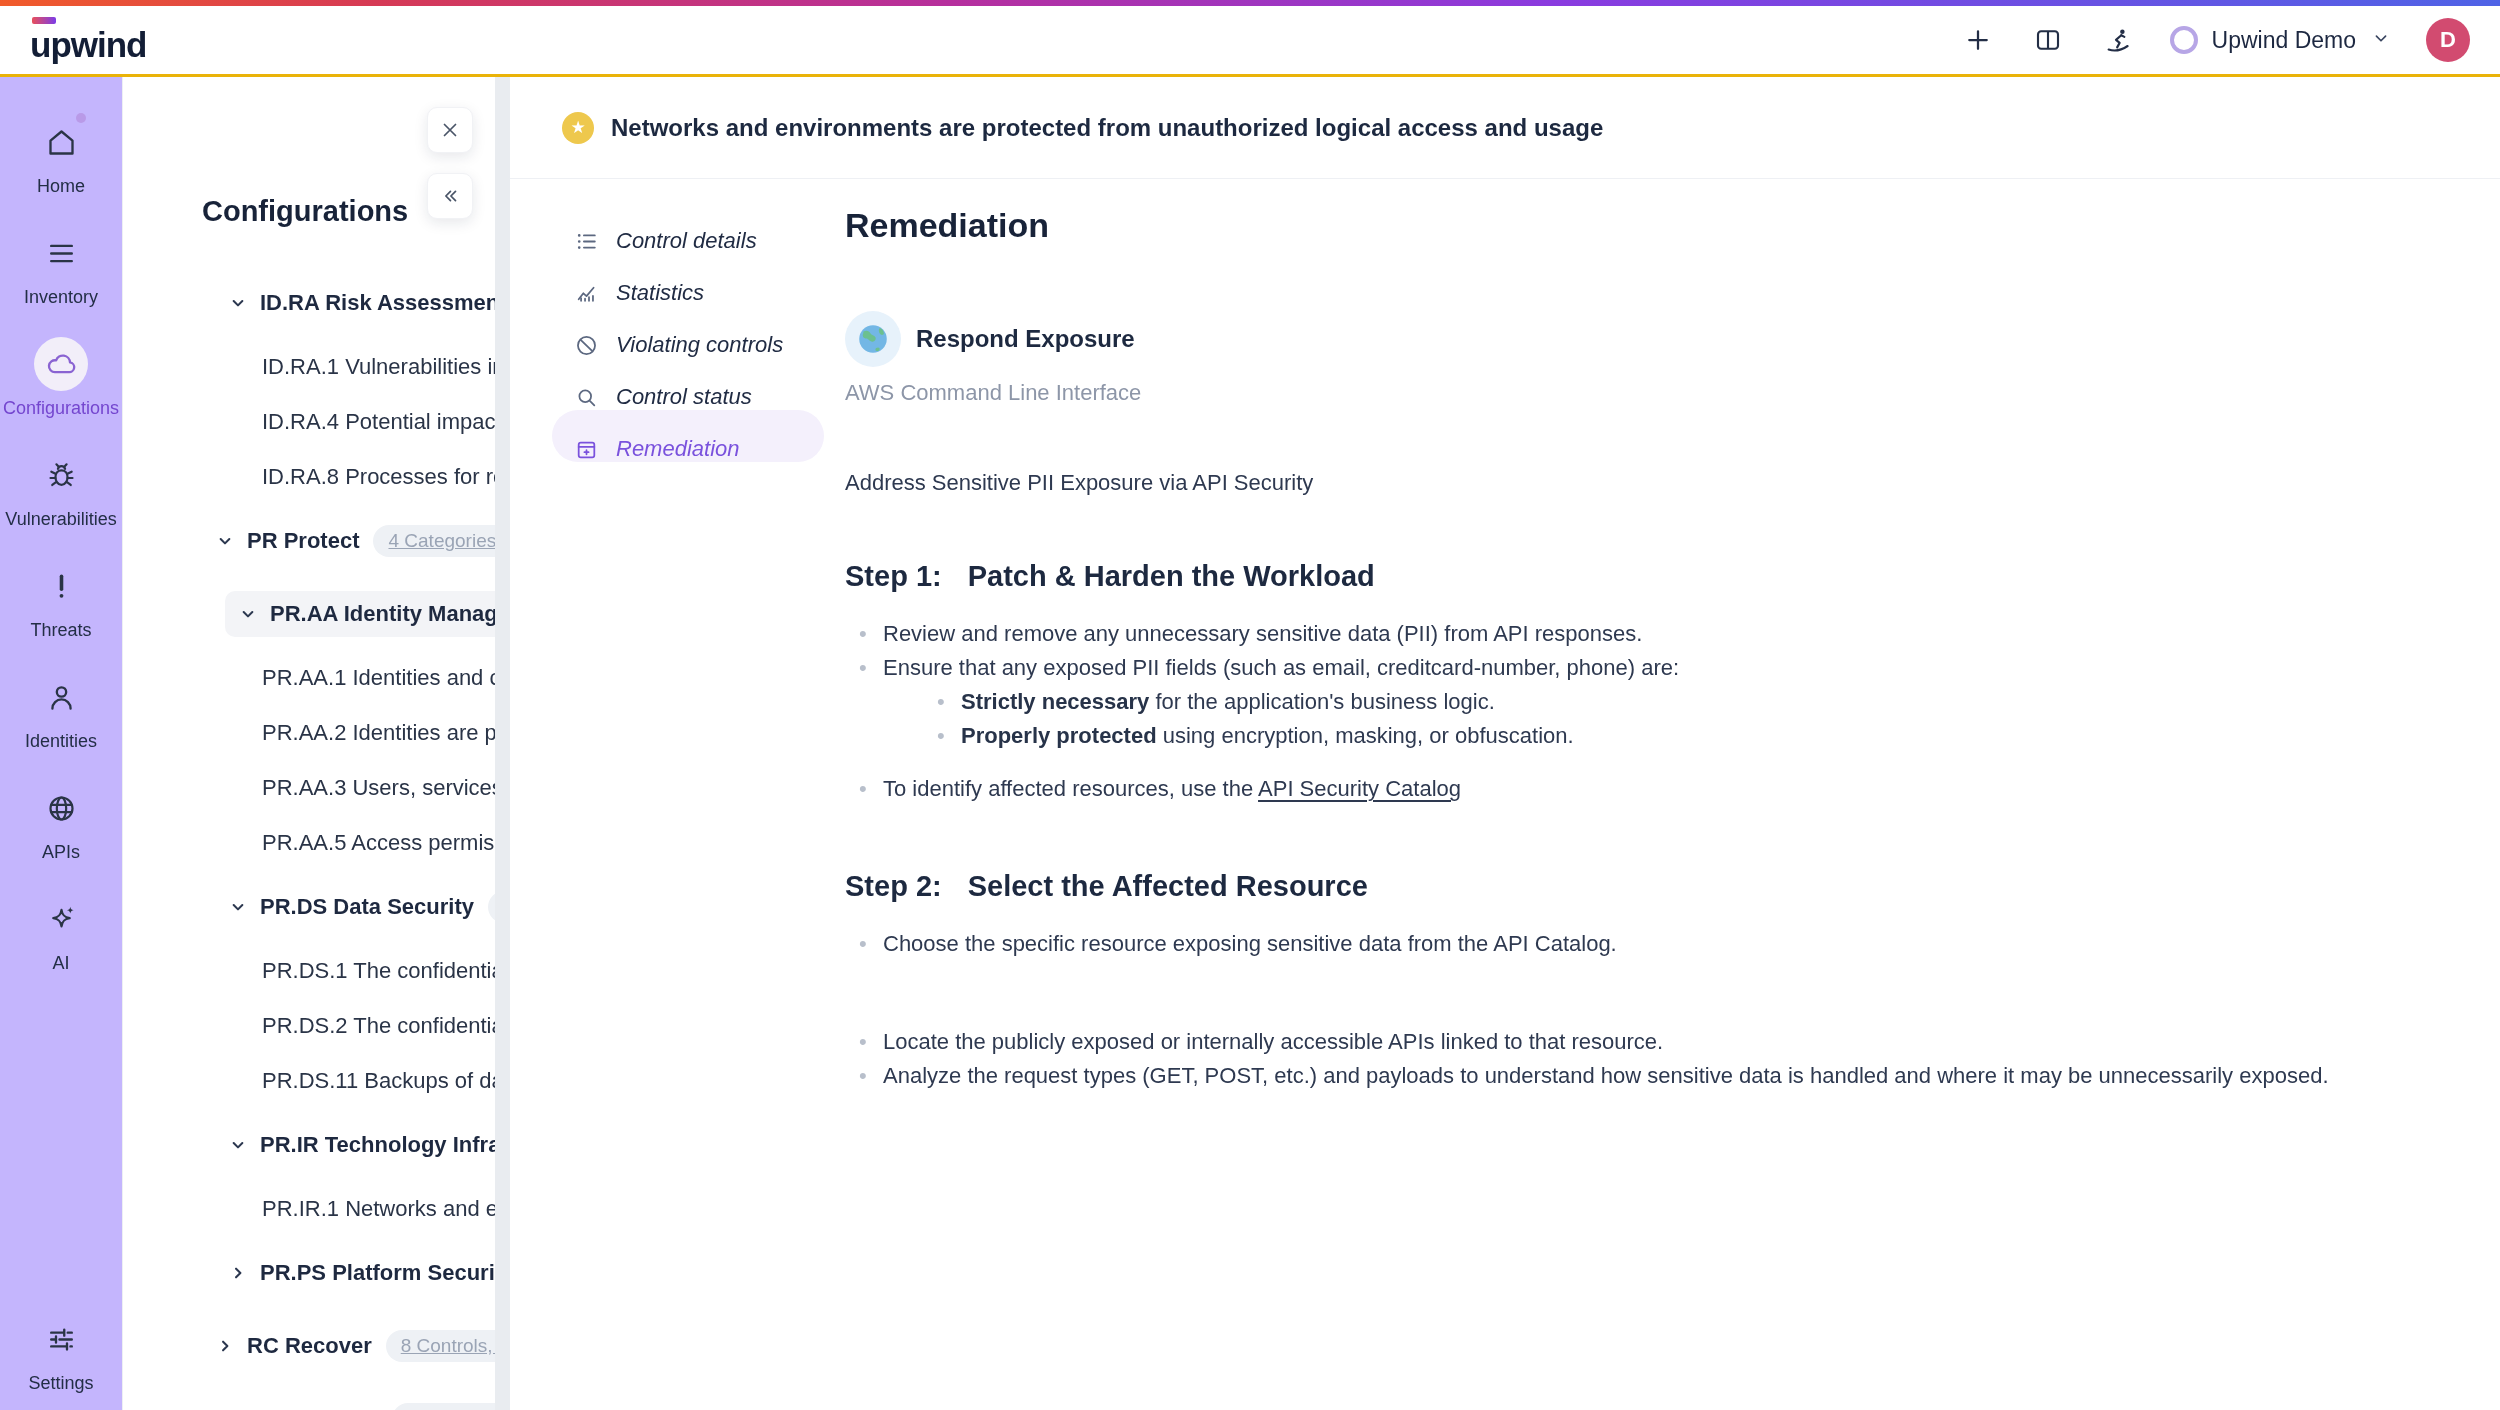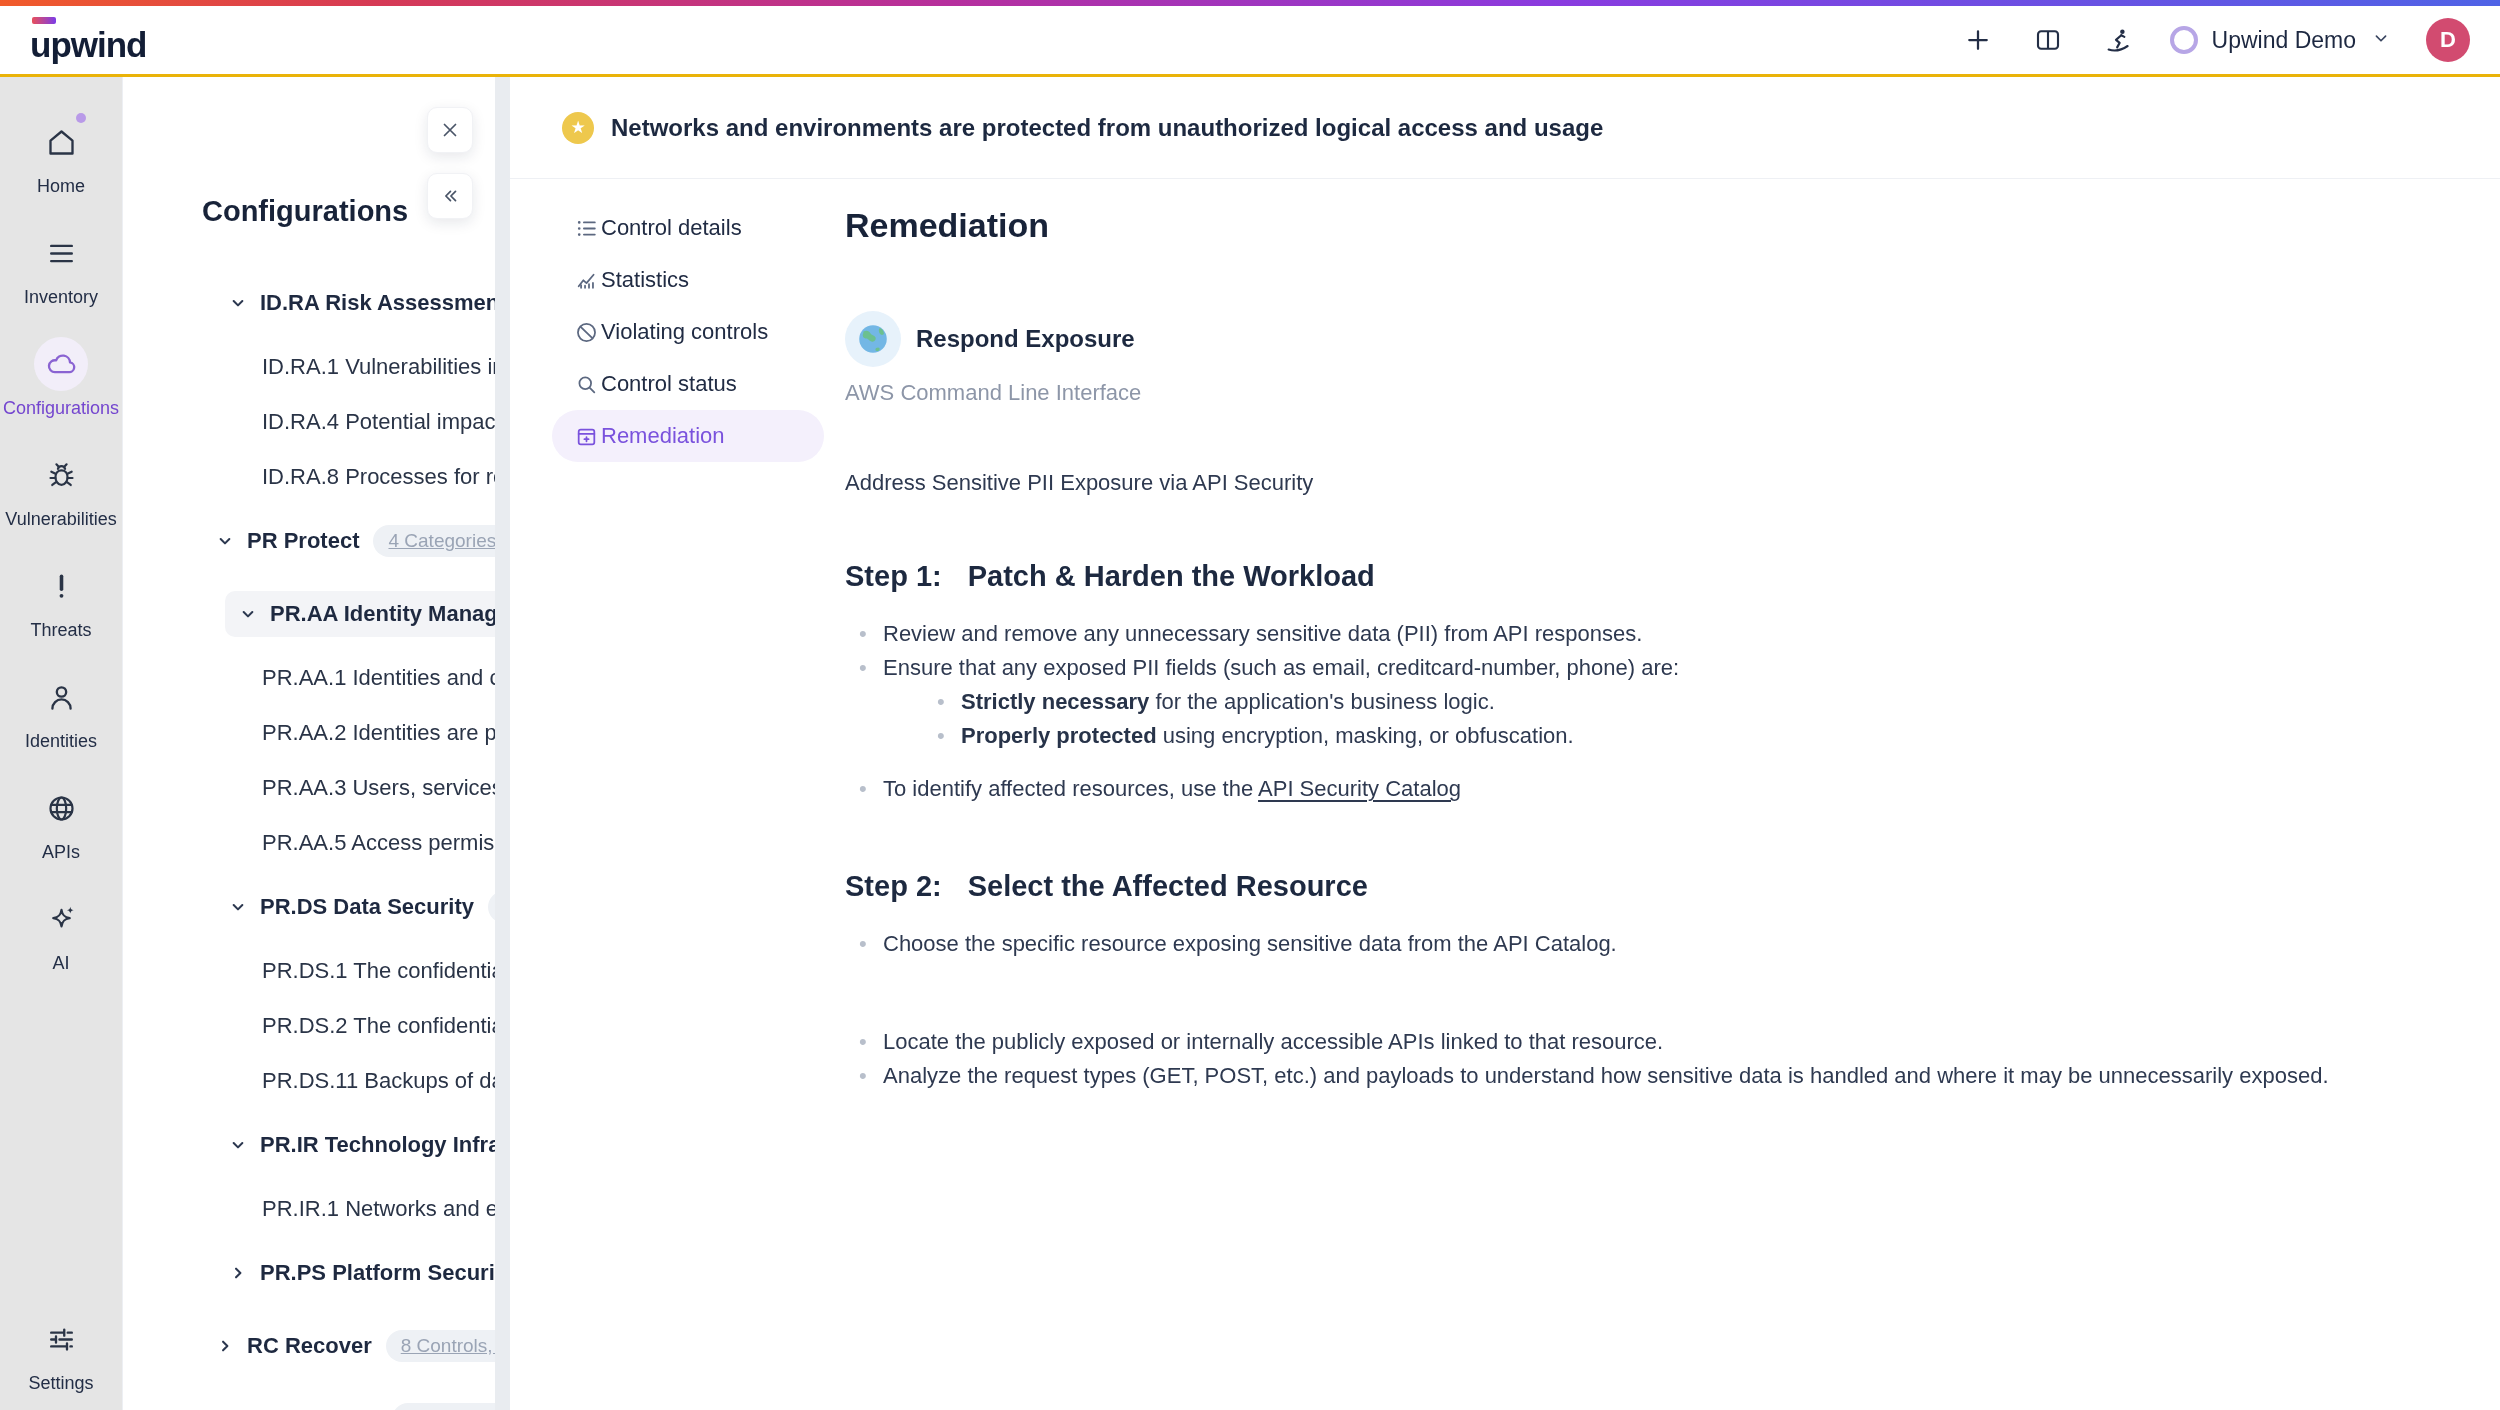--- a/index.html
+++ b/index.html
@@ -23,21 +23,21 @@
              color:#232e46; cursor:pointer; }
   .tb-icon svg { width:30px; height:30px; }
   .workspace { display:flex; align-items:center; gap:14px; cursor:pointer; }
   .ws-ring { width:28px; height:28px; border-radius:50%; border:4px solid #b7a6e6; background:#fff; }
   .ws-label { font-size:23px; color:#1d2841; }
   .ws-chev svg { width:22px; height:22px; color:#3a4660; }
   .avatar { width:44px; height:44px; border-radius:50%; background:#d24b70; color:#fff; font-size:22px; font-weight:700;
             display:flex; align-items:center; justify-content:center; cursor:pointer; }
 
   
-  .rail { position:absolute; left:0; top:77px; width:123px; height:1333px; background:#e5e5e5;
+  .rail { position:absolute; left:0; top:77px; width:123px; height:1333px; background:#c4b5fd;
           border-right:1px solid #edeff3; display:flex; flex-direction:column; align-items:center;
           padding-top:38px; gap:29px; }
   .rail-item { display:flex; flex-direction:column; align-items:center; gap:7px; cursor:pointer; width:100%; }
   .rail-ic { position:relative; width:54px; height:54px; border-radius:50%; display:flex; align-items:center; justify-content:center;
              color:#2a3446; }
   .rail-ic svg { width:33px; height:33px; }
   .rail-label { font-size:18px; color:#232e46; }
   .rail-item.active .rail-ic { background:#f2eef9; color:#8a63d2; }
   .rail-item.active .rail-label { color:#7446cf; }
   .rail-dot { position:absolute; right:2px; top:-2px; width:10px; height:10px; border-radius:50%; background:#b99ae8; }
@@ -69,22 +69,22 @@
   .scrollstrip { position:absolute; left:495px; top:77px; width:15px; height:1333px; background:#e9ecf0; }
 
   
   .content { position:absolute; left:510px; top:77px; width:1990px; height:1333px; background:#fff; overflow:hidden; }
   .c-header { height:102px; display:flex; align-items:center; gap:17px; padding-left:52px; border-bottom:1px solid #eef0f4; }
   .star-badge { width:32px; height:32px; border-radius:50%; background:#eec84d; color:#fff; font-size:17px;
                 display:flex; align-items:center; justify-content:center; flex-shrink:0; }
   .c-title { font-size:24px; font-weight:700; color:#1d2940; }
 
   .c-nav { position:absolute; left:42px; top:125px; width:272px; display:flex; flex-direction:column; }
-  .c-nav-item { height:52px; display:flex; align-items:center; gap:2px; padding:0 22px; border-radius:26px;
-                font-size:22px; color:#212c44; cursor:pointer; }
+  .c-nav-item { height:52px; display:flex; align-items:flex-end; gap:17px; padding:0 22px; border-radius:26px;
+                font-size:22px; color:#212c44; cursor:pointer;font-style:italic; }
   .c-nav-item svg { width:25px; height:25px; color:#5c6880; flex-shrink:0; }
   .c-nav-item.active { background:#f4f0fc; color:#7a52dd; }
   .c-nav-item.active svg { color:#7a52dd; }
 
   .c-main { position:absolute; left:335px; top:128px; width:1540px; }
   .c-main h1 { font-size:34px; font-weight:700; color:#182339; line-height:40px; }
   .chips { margin-top:46px; display:flex; gap:58px; align-items:stretch; }
   .chip { border-radius:18px; padding:20px 26px 22px 22px; }
   .chip.tinted { background:#f5f1fb; }
   .chip-head { display:flex; align-items:center; gap:15px; }

